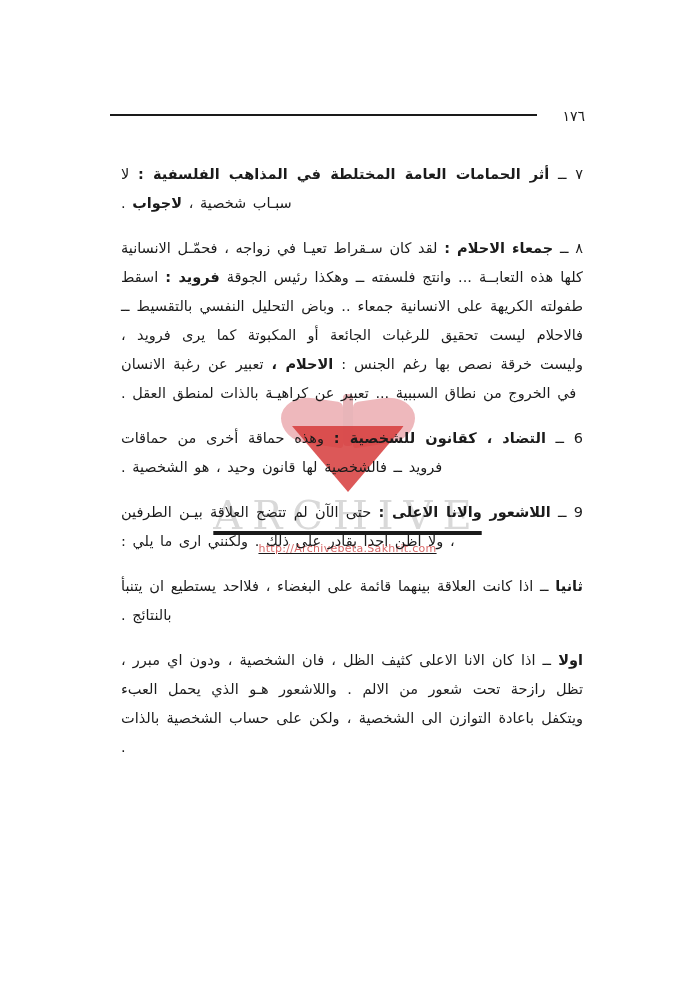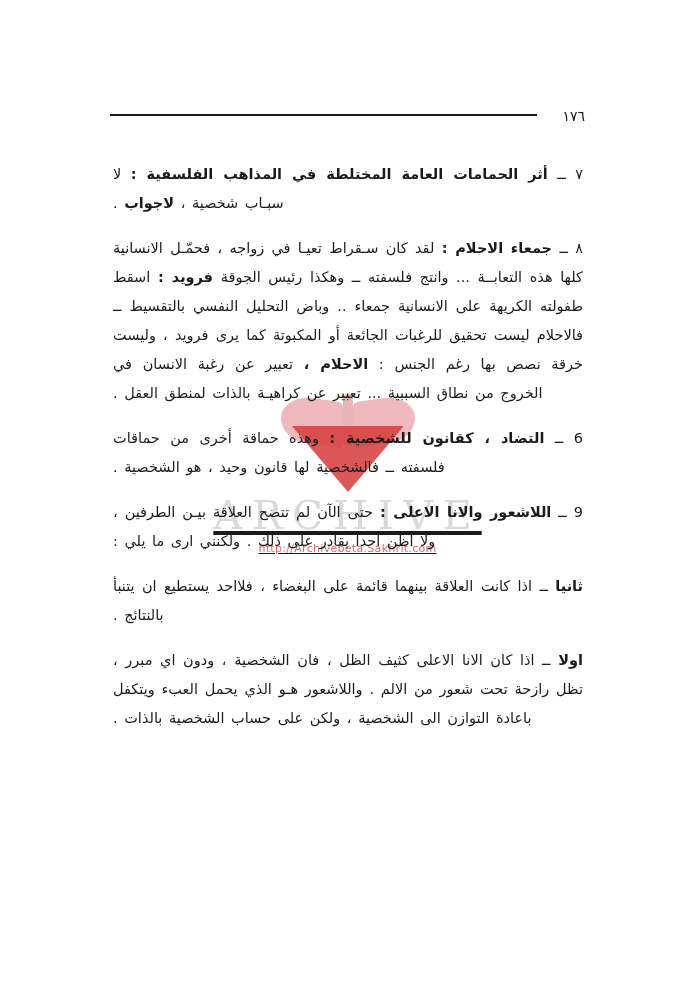--- a/index.html
+++ b/index.html
@@ -54,21 +54,21 @@
     top: 160px;
     right: 112px;
     width: 470px;
     direction: rtl;
     text-align: justify;
     text-align-last: left;
   }
   .para {
     font-size: 14.5px;
     line-height: 2.0;
-    margin: 0 0 16px 0;
+    margin: 0 0 16px 8px;
     letter-spacing: 0.2px;
     word-spacing: 2px;
     color: #1b1b1b;
   }
   .para b,
   .para .lead {
     font-weight: bold;
   }
   .num {
     font-weight: normal;
@@ -195,21 +195,21 @@
       <span> لقد كان سـقراط تعيـا في زواجه ، فحمّـل الانسانية كلها هذه التعابــة ... وانتج فلسفته ــ وهكذا رئيس الجوقة </span>
       <b>فرويد :</b>
       <span> اسقط طفولته الكريهة على الانسانية جمعاء .. وباض التحليل النفسي بالتقسيط ــ فالاحلام ليست تحقيق للرغبات الجائعة أو المكبوتة كما يرى فرويد ، وليست خرقة نصص بها رغم الجنس : </span>
       <b>الاحلام ،</b>
       <span> تعبير عن رغبة الانسان في الخروج من نطاق السببية ... تعبير عن كراهيـة بالذات لمنطق العقل .</span>
     </p>
 
     <p class="para">
       <span class="num">6 ــ</span>
       <span class="lead">التضاد ، كقانون للشخصية :</span>
-      <span> وهذه حماقة أخرى من حماقات فلسفته ــ فالشخصية لها قانون وحيد ، هو الشخصية .</span>
+      <span> وهذه حماقة أخرى من حماقات فرويد ــ فالشخصية لها قانون وحيد ، هو الشخصية .</span>
     </p>
 
 
     <p class="para">
       <span class="num">9 ــ</span>
       <span class="lead">اللاشعور والانا الاعلى :</span>
       <span> حتى الآن لم تتضح العلاقة بيـن الطرفين ، ولا أظن احدا بقادر على ذلك . ولكنني ارى ما يلي :</span>
     </p>
 
     <p class="para">

